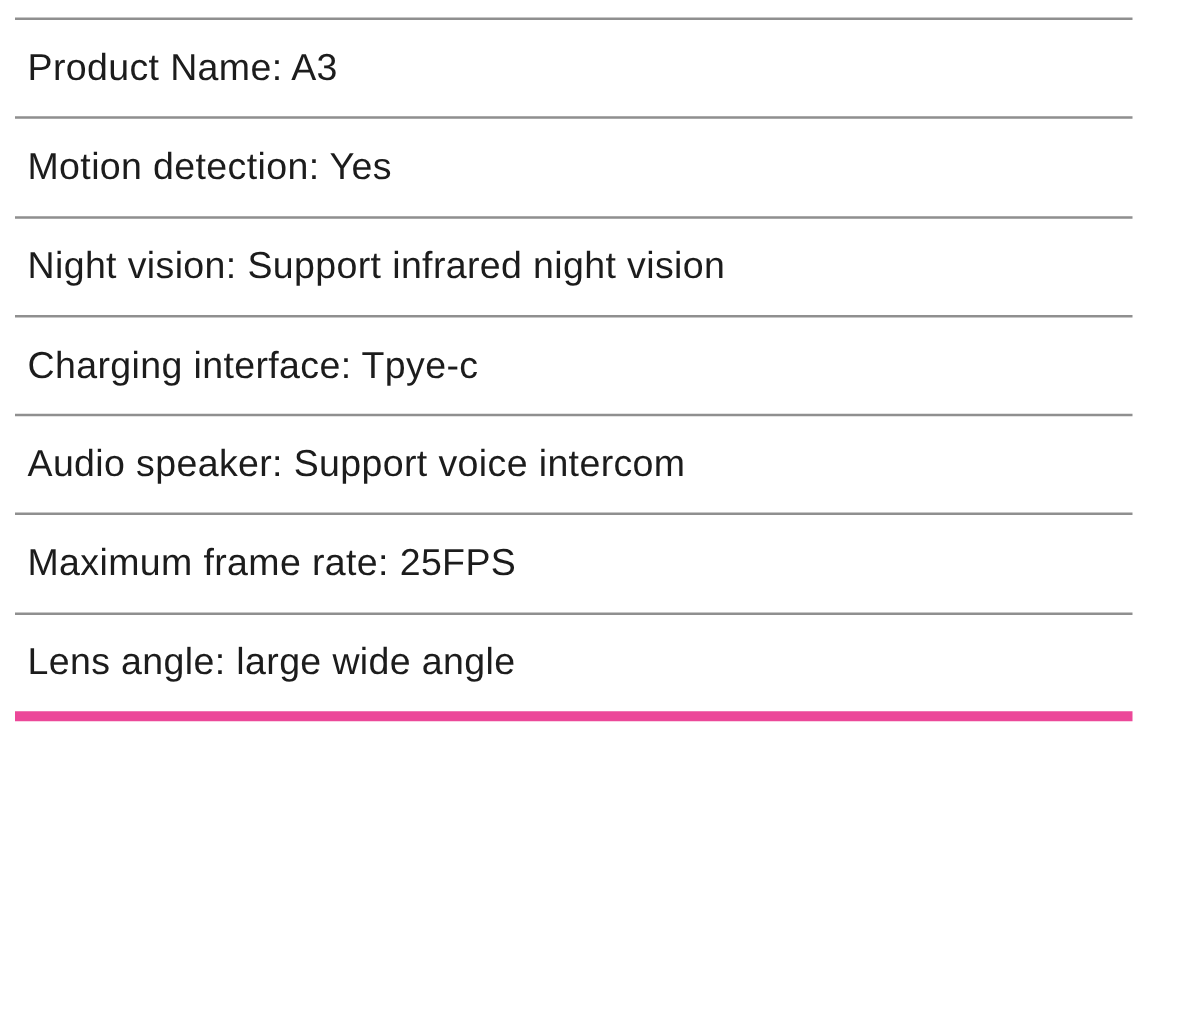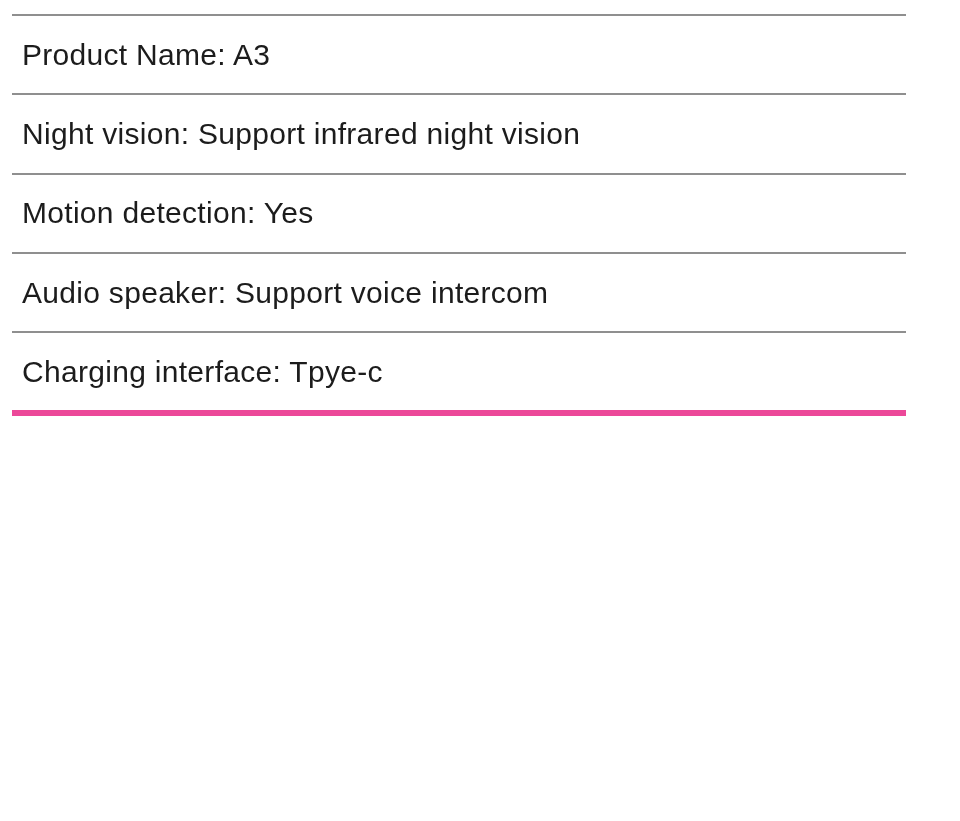--- a/index.html
+++ b/index.html
@@ -12,21 +12,21 @@
     background: #ffffff;
     font-family: "Liberation Sans", sans-serif;
     overflow: hidden;
     position: relative;
   }
   .spec-table {
     position: absolute;
     left: 12px;
     top: 14px;
     width: 894px;
-    border-bottom: 6px solid #ec4899;
+    border-bottom: 8px solid #ec4899;
   }
   .spec-row {
     height: 77.3px;
     border-top: 2px solid #8f8f8f;
     display: flex;
     align-items: center;
     padding-left: 10px;
     box-sizing: content-box;
   }
   .spec-row-text {
@@ -37,24 +37,30 @@
   }
 </style>
 </head>
 <body>
 
 <div class="spec-table">
   <div class="spec-row">
     <span class="spec-row-text">Product Name: A3</span>
   </div>
   <div class="spec-row">
+    <span class="spec-row-text">Motion detection: Yes</span>
+  </div>
+  <div class="spec-row">
     <span class="spec-row-text">Night vision: Support infrared night vision</span>
   </div>
   <div class="spec-row">
-    <span class="spec-row-text">Motion detection: Yes</span>
+    <span class="spec-row-text">Charging interface: Tpye-c</span>
   </div>
   <div class="spec-row">
     <span class="spec-row-text">Audio speaker: Support voice intercom</span>
   </div>
   <div class="spec-row">
-    <span class="spec-row-text">Charging interface: Tpye-c</span>
+    <span class="spec-row-text">Maximum frame rate: 25FPS</span>
+  </div>
+  <div class="spec-row">
+    <span class="spec-row-text">Lens angle: large wide angle</span>
   </div>
 </div>
 
 </body></html>

